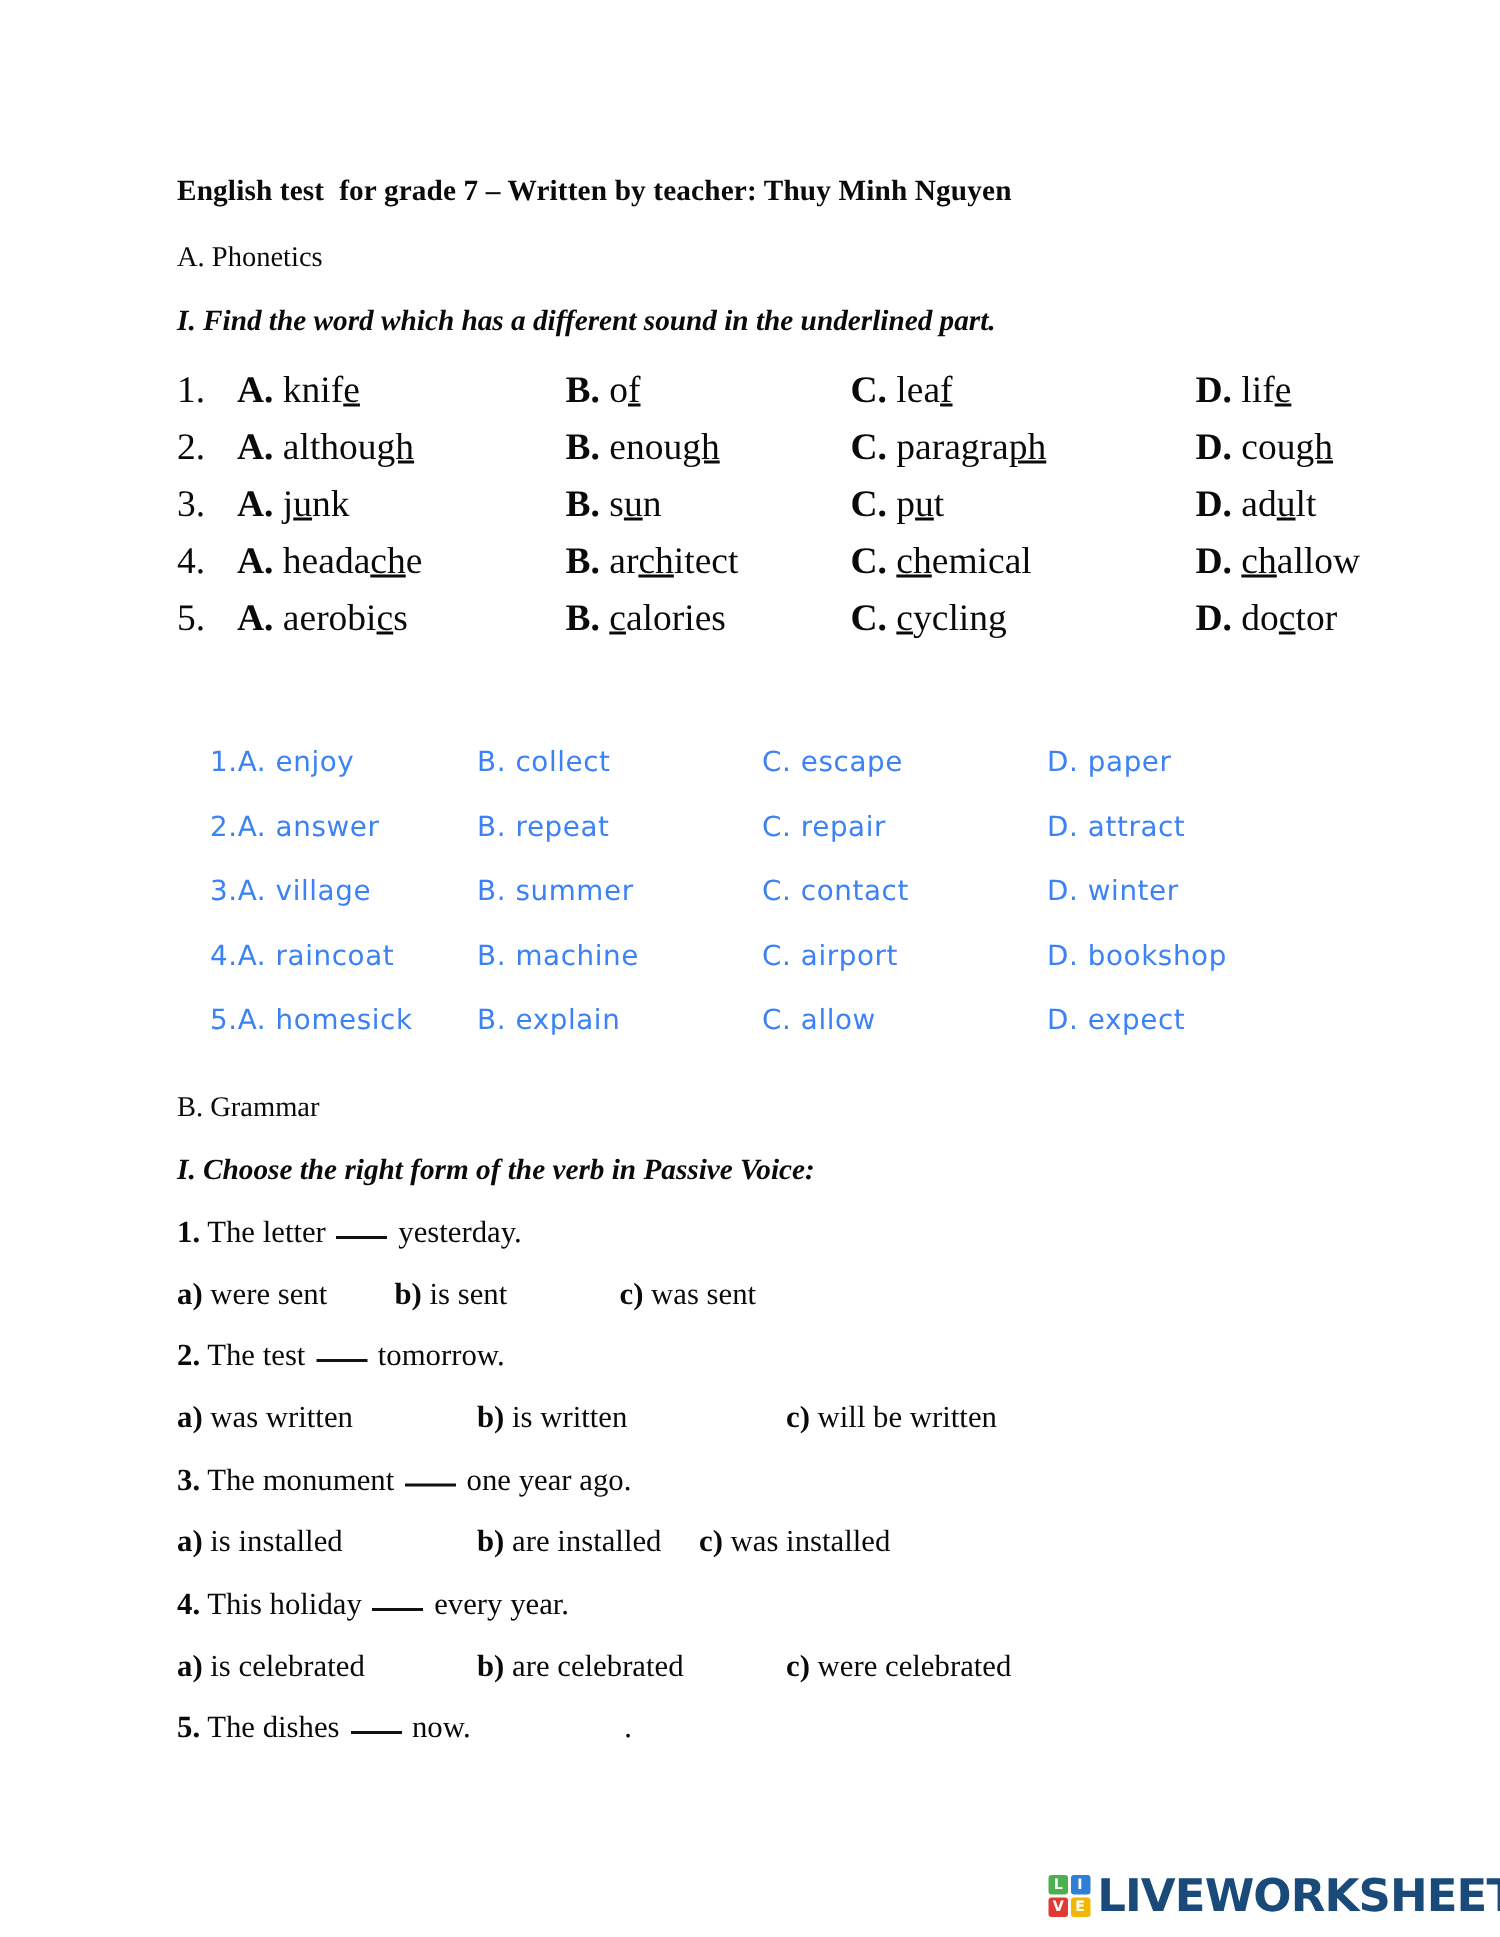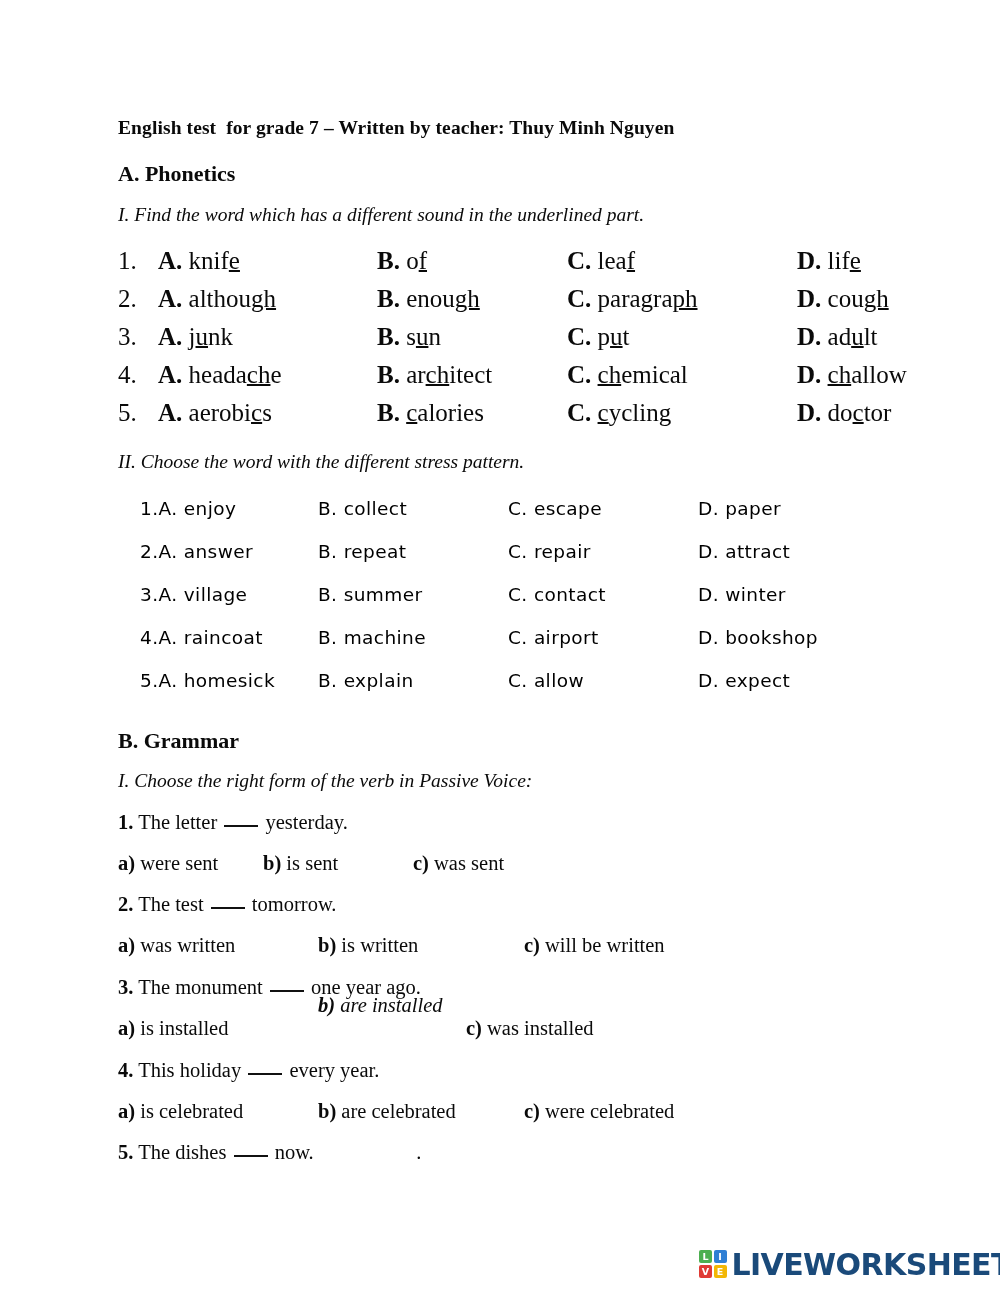--- a/index.html
+++ b/index.html
@@ -30,30 +30,30 @@
     top: 117px;
     font-size: 19.5px;
     font-weight: bold;
     letter-spacing: 0.1px;
     white-space: pre;
   }
 
   .section-head {
     position: absolute;
     left: 118px;
-    font-size: 22px;
-    font-weight: bold;
+    font-size: 19px;
+    font-weight: normal;
     white-space: pre;
   }
 
   .sub-head {
     position: absolute;
     left: 118px;
     font-size: 19.5px;
-    font-weight: normal;
+    font-weight: bold;
     font-style: italic;
     white-space: pre;
   }
 
   
   .ph1-row {
     position: absolute;
     left: 0;
     width: 1000px;
     height: 38px;
@@ -90,21 +90,21 @@
     position: absolute;
     left: 0;
     width: 1000px;
     height: 43px;
   }
   .ph2-cell {
     position: absolute;
     font-family: "DejaVu Sans", sans-serif;
     font-size: 18.5px;
     letter-spacing: 0.4px;
-    color: #000000;
+    color: #3b82f6;
     white-space: pre;
   }
   .ph2-colA { left: 140px; }
   .ph2-colB { left: 318px; }
   .ph2-colC { left: 508px; }
   .ph2-colD { left: 698px; }
 
   
   .gr-line {
     position: absolute;
@@ -211,21 +211,20 @@
       </div>
       <div class="ph1-row" style="top: 399px;">
         <span class="ph1-num">5.</span>
         <span class="ph1-opt ph1-colA"><span class="lbl">A. </span><span>aerobi</span><span class="u">c</span><span>s</span></span>
         <span class="ph1-opt ph1-colB"><span class="lbl">B. </span><span class="u">c</span><span>alories</span></span>
         <span class="ph1-opt ph1-colC"><span class="lbl">C. </span><span class="u">c</span><span>ycling</span></span>
         <span class="ph1-opt ph1-colD"><span class="lbl">D. </span><span>do</span><span class="u">c</span><span>tor</span></span>
       </div>
     </div>
 
-  <div class="sub-head" style="top:451px;">II. Choose the word with the different stress pattern.</div>
 
   <div id="ph2-container">
       <div class="ph2-row" style="top: 498px;">
         <span class="ph2-cell ph2-colA">1.A. enjoy</span>
         <span class="ph2-cell ph2-colB">B. collect</span>
         <span class="ph2-cell ph2-colC">C. escape</span>
         <span class="ph2-cell ph2-colD">D. paper</span>
       </div>
       <div class="ph2-row" style="top: 541px;">
         <span class="ph2-cell ph2-colA">2.A. answer</span>
@@ -261,21 +260,21 @@
       <div class="gr-line" style="top: 811px;"><b>1.</b><span> The letter </span><span class="gr-blank"></span><span> yesterday.</span></div>
       <div class="gr-opt" style="left: 118px; top: 852px;"><span class="mk">a)</span><span> were sent</span></div>
       <div class="gr-opt" style="left: 263px; top: 852px;"><span class="mk">b)</span><span> is sent</span></div>
       <div class="gr-opt" style="left: 413px; top: 852px;"><span class="mk">c)</span><span> was sent</span></div>
       <div class="gr-line" style="top: 893px;"><b>2.</b><span> The test </span><span class="gr-blank"></span><span> tomorrow.</span></div>
       <div class="gr-opt" style="left: 118px; top: 934px;"><span class="mk">a)</span><span> was written</span></div>
       <div class="gr-opt" style="left: 318px; top: 934px; text-align: center;"><span class="mk">b)</span><span> is written</span></div>
       <div class="gr-opt" style="left: 524px; top: 934px;"><span class="mk">c)</span><span> will be written</span></div>
       <div class="gr-line" style="top: 976px;"><b>3.</b><span> The monument </span><span class="gr-blank"></span><span> one year ago.</span></div>
       <div class="gr-opt" style="left: 118px; top: 1017px;"><span class="mk">a)</span><span> is installed</span></div>
-      <div class="gr-opt" style="left: 318px; top: 994px; font-style: italic;"><span class="mk">b)</span><span> are installed</span></div>
+      <div class="gr-opt" style="left: 318px; top: 1017px;"><span class="mk">b)</span><span> are installed</span></div>
       <div class="gr-opt" style="left: 466px; top: 1017px;"><span class="mk">c)</span><span> was installed</span></div>
       <div class="gr-line" style="top: 1059px;"><b>4.</b><span> This holiday </span><span class="gr-blank"></span><span> every year.</span></div>
       <div class="gr-opt" style="left: 118px; top: 1100px;"><span class="mk">a)</span><span> is celebrated</span></div>
       <div class="gr-opt" style="left: 318px; top: 1100px;"><span class="mk">b)</span><span> are celebrated</span></div>
       <div class="gr-opt" style="left: 524px; top: 1100px;"><span class="mk">c)</span><span> were celebrated</span></div>
       <div class="gr-line" style="top: 1141px;"><b>5.</b><span> The dishes </span><span class="gr-blank"></span><span> now.                    .</span></div>
     </div>
 
   <div class="lw-logo">
     <div class="lw-tiles">

